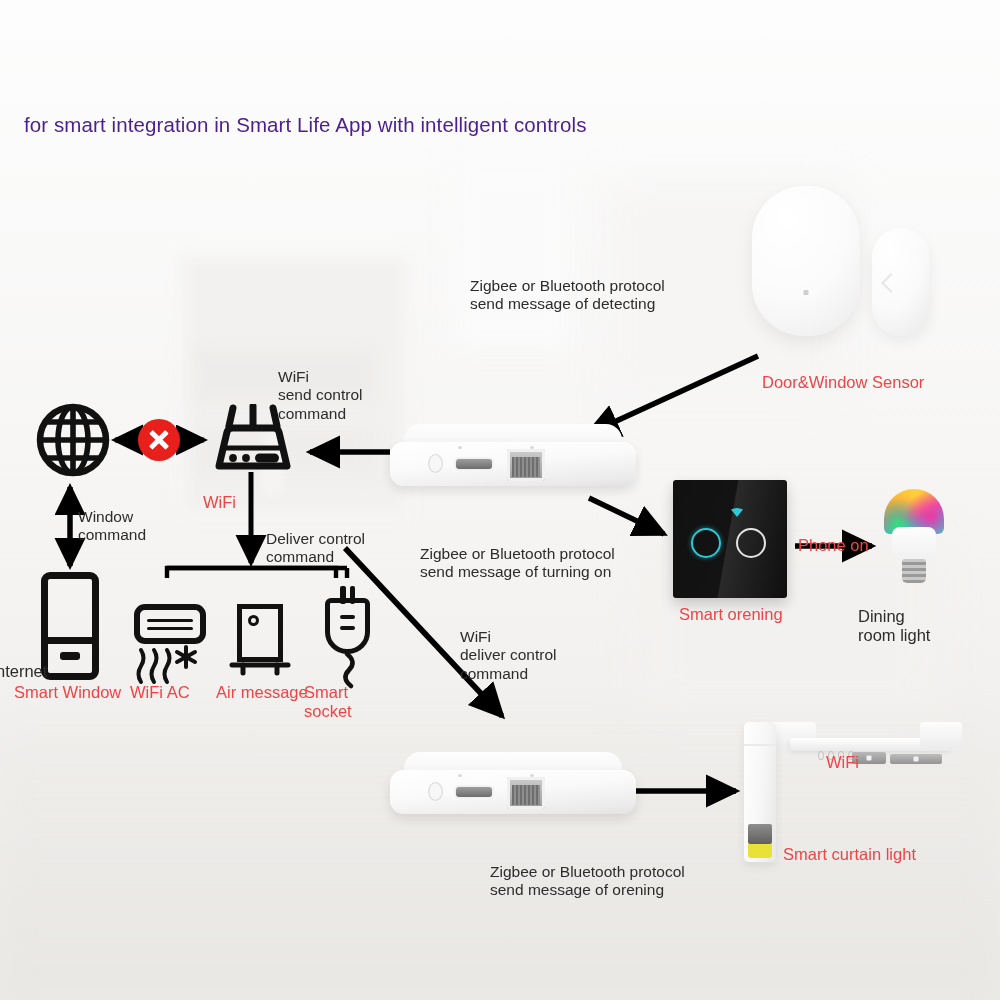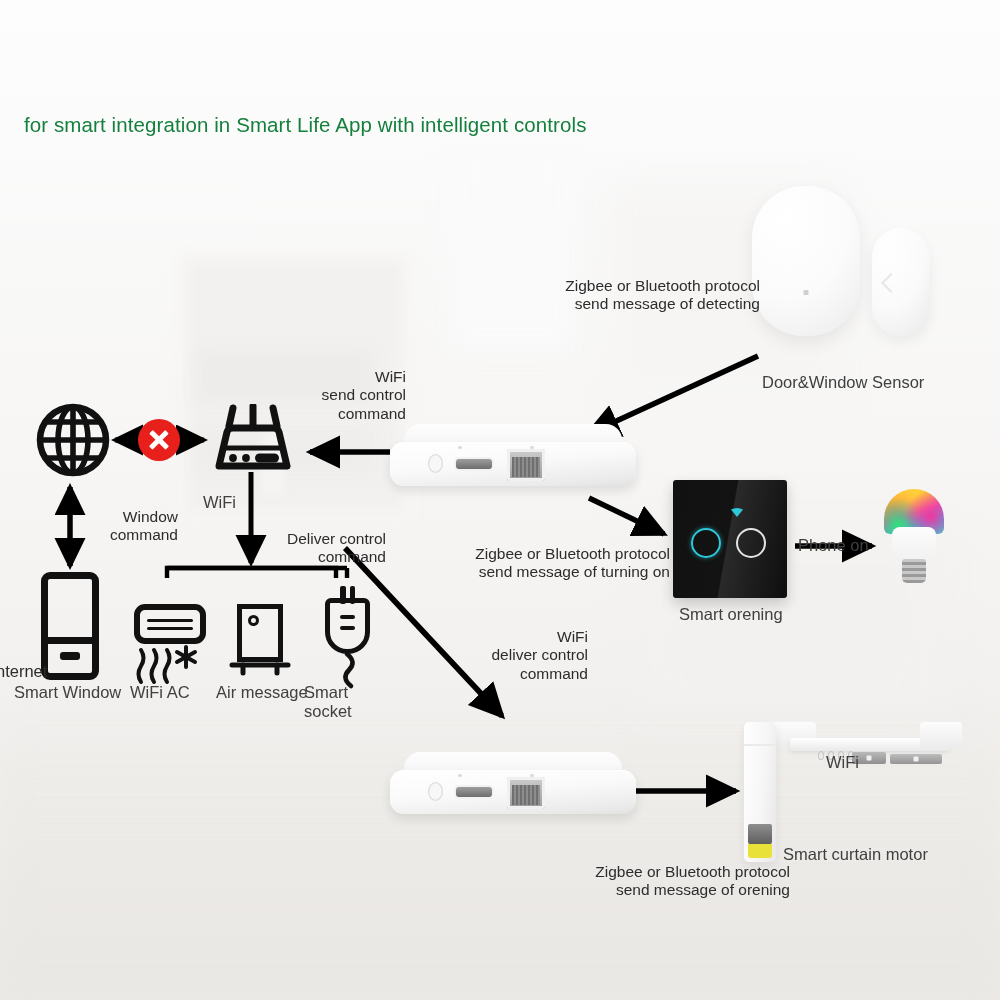--- a/index.html
+++ b/index.html
@@ -22,26 +22,26 @@
   .bg-blobB{position:absolute;left:640px;top:532px;width:300px;height:180px;background:#f3f1ef;filter:blur(20px);}
   .bg-blobC{position:absolute;left:0px;top:700px;width:1000px;height:300px;
      background:linear-gradient(180deg,rgba(235,233,230,0) 0%,#e9e7e4 100%);filter:blur(14px);}
   .bg-win{position:absolute;left:452px;top:160px;width:120px;height:190px;background:#fafafa;filter:blur(12px);}
   .bg-tbl{position:absolute;left:0;top:760px;width:1000px;height:70px;background:#efeeeb;filter:blur(16px);opacity:.8;}
 
   
   .title{position:absolute;left:22px;top:18px;width:960px;
      font-size:35px;font-weight:700;color:#1b1b1b;line-height:1.27;letter-spacing:-.2px;}
   .subtitle{position:absolute;left:24px;top:113px;width:950px;
-     font-size:20.5px;color:#15803d;letter-spacing:.1px;}
+     font-size:20.5px;color:#4c1d95;letter-spacing:.1px;}
 
   
   .lbl{position:absolute;color:#2c2c2c;font-size:15.5px;line-height:1.18;white-space:pre;}
-  .lbl.c{text-align:right;}
-  .cap{position:absolute;color:#404040;font-size:16.5px;line-height:1.17;white-space:pre;}
+  .lbl.c{text-align:left;}
+  .cap{position:absolute;color:#ef4444;font-size:16.5px;line-height:1.17;white-space:pre;}
 
   
   .svgl{position:absolute;left:0;top:0;width:1000px;height:1000px;overflow:visible;pointer-events:none;}
 
   
   .globe{position:absolute;left:36px;top:403px;width:74px;height:74px;}
 
   
   .xbadge{position:absolute;left:138px;top:419px;width:42px;height:42px;border-radius:50%;
      background:#e8201b;box-shadow:0 0 0 .5px rgba(0,0,0,.04);}
@@ -335,37 +335,39 @@
   <div class="lbl c" style="left:420px;top:545px;width:250px">Zigbee or Bluetooth protocol
 send message of turning on</div>
   <div class="cap" style="left:679px;top:605px">Smart orening</div>
 
   <div class="bulb">
     <div class="dome"></div>
     <div class="neck"></div>
     <div class="base"></div>
   </div>
   <div class="cap" style="left:798px;top:536px">Phone on</div>
+  <div class="lbl c" style="left:858px;top:607px;width:112px;font-size:16.5px">Dining
+room light</div>
 
   <div class="lbl c" style="left:460px;top:628px;width:128px">WiFi
 deliver control
 command</div>
 
   <div class="cm-elbow"></div>
   <div class="cm-body">
     <div class="ln"></div>
     <div class="gray"></div>
     <div class="yel"></div>
   </div>
   <div class="cm-rail"></div>
   <div class="cm-cap"></div>
   <div class="cm-ring" style="left:818px"></div>
   <div class="cm-ring" style="left:828px"></div>
   <div class="cm-ring" style="left:838px"></div>
   <div class="cm-ring" style="left:848px"></div>
   <div class="cm-carA"></div>
   <div class="cm-carB"></div>
   <div class="cap" style="left:826px;top:753px">WiFi</div>
-  <div class="cap" style="left:783px;top:845px">Smart curtain motor</div>
+  <div class="cap" style="left:783px;top:845px">Smart curtain light</div>
   <div class="lbl c" style="left:490px;top:863px;width:300px">Zigbee or Bluetooth protocol
 send message of orening</div>
 
 </div>
 
 </body></html>

